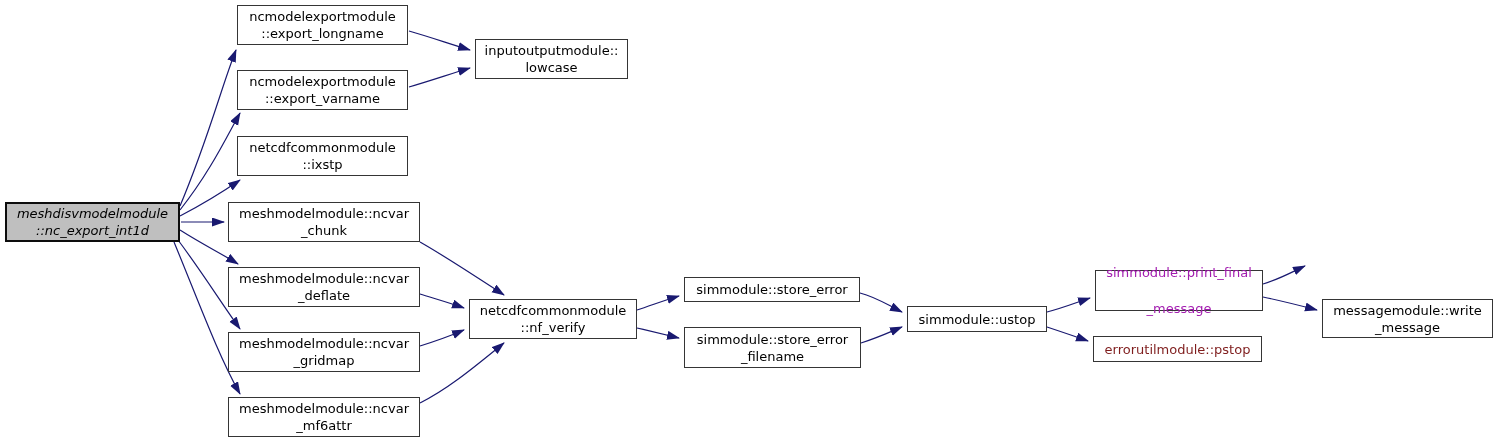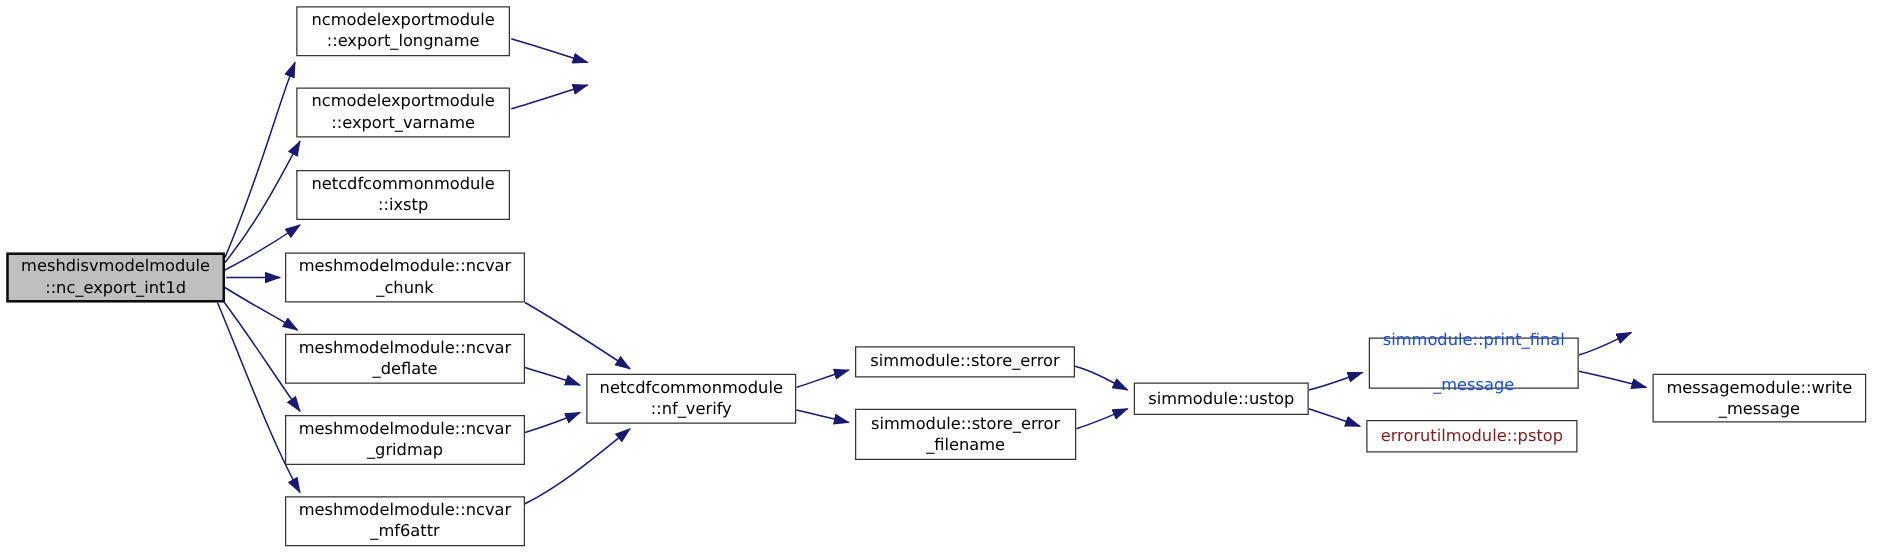--- a/index.html
+++ b/index.html
@@ -79,31 +79,35 @@
         <path d="M637,310 C650,306 662,301 679,296" class="edge" stroke="#191970" marker-end="url(#arrow)"></path>
         <path d="M637,328 C650,331 662,334 679,338" class="edge" stroke="#191970" marker-end="url(#arrow)"></path>
         <path d="M860,293 C876,297 888,305 902,312" class="edge" stroke="#191970" marker-end="url(#arrow)"></path>
         <path d="M861,343 C877,338 890,332 902,327" class="edge" stroke="#191970" marker-end="url(#arrow)"></path>
         <path d="M1047,312 C1063,308 1075,303 1090,298" class="edge" stroke="#191970" marker-end="url(#arrow)"></path>
         <path d="M1047,327 C1062,332 1074,336 1088,341" class="edge" stroke="#191970" marker-end="url(#arrow)"></path>
         <path d="M1263,284 C1280,279 1292,272 1305,266" class="edge" stroke="#191970" marker-end="url(#arrow)"></path>
         <path d="M1263,297 C1282,301 1298,305 1317,310" class="edge" stroke="#191970" marker-end="url(#arrow)"></path>
       </g>
   </svg>
-<div class="node root" style="left: 5px; top: 202px; width: 175px; height: 40px; background: rgb(191, 191, 191); color: rgb(0, 0, 0);">
+<div class="node root" style="left: 5px; top: 202px; width: 175px; height: 40px; background: rgb(191, 191, 191); color: rgb(0, 0, 0); font-style: italic;">
       <div class="line">meshdisvmodelmodule</div>
       <div class="line">::nc_export_int1d</div>
     </div>
     <div class="node" style="left: 237px; top: 5px; width: 171px; height: 40px; background: rgb(255, 255, 255); border-color: rgb(53, 53, 53); color: rgb(0, 0, 0);">
       <div class="line">ncmodelexportmodule</div>
       <div class="line">::export_longname</div>
     </div>
     <div class="node" style="left: 237px; top: 70px; width: 171px; height: 40px; background: rgb(255, 255, 255); border-color: rgb(53, 53, 53); color: rgb(0, 0, 0);">
       <div class="line">ncmodelexportmodule</div>
       <div class="line">::export_varname</div>
+    </div>
+    <div class="node" style="left: 475px; top: 39px; width: 153px; height: 40px; background: rgb(255, 255, 255); border-color: rgb(53, 53, 53); color: rgb(0, 0, 0);">
+      <div class="line">inputoutputmodule::</div>
+      <div class="line">lowcase</div>
     </div>
     <div class="node" style="left: 237px; top: 136px; width: 171px; height: 40px; background: rgb(255, 255, 255); border-color: rgb(53, 53, 53); color: rgb(0, 0, 0);">
       <div class="line">netcdfcommonmodule</div>
       <div class="line">::ixstp</div>
     </div>
     <div class="node" style="left: 228px; top: 202px; width: 192px; height: 40px; background: rgb(255, 255, 255); border-color: rgb(53, 53, 53); color: rgb(0, 0, 0);">
       <div class="line">meshmodelmodule::ncvar</div>
       <div class="line">_chunk</div>
     </div>
     <div class="node" style="left: 228px; top: 267px; width: 192px; height: 40px; background: rgb(255, 255, 255); border-color: rgb(53, 53, 53); color: rgb(0, 0, 0);">
@@ -125,21 +129,21 @@
     <div class="node" style="left: 684px; top: 277px; width: 176px; height: 25px; background: rgb(255, 255, 255); border-color: rgb(53, 53, 53); color: rgb(0, 0, 0);">
       <div class="line">simmodule::store_error</div>
     </div>
     <div class="node" style="left: 684px; top: 327px; width: 177px; height: 41px; background: rgb(255, 255, 255); border-color: rgb(53, 53, 53); color: rgb(0, 0, 0);">
       <div class="line">simmodule::store_error</div>
       <div class="line">_filename</div>
     </div>
     <div class="node" style="left: 907px; top: 306px; width: 140px; height: 26px; background: rgb(255, 255, 255); border-color: rgb(53, 53, 53); color: rgb(0, 0, 0);">
       <div class="line">simmodule::ustop</div>
     </div>
-    <div class="node" style="left: 1095px; top: 270px; width: 168px; height: 41px; background: rgb(255, 255, 255); border-color: rgb(53, 53, 53); color: #1d4ed8; gap: 19px;">
+    <div class="node" style="left: 1095px; top: 270px; width: 168px; height: 41px; background: rgb(255, 255, 255); border-color: rgb(53, 53, 53); color: #a21caf; gap: 19px;">
       <div class="line">simmodule::print_final</div>
       <div class="line">_message</div>
     </div>
     <div class="node" style="left: 1093px; top: 336px; width: 169px; height: 26px; background: rgb(255, 255, 255); border-color: rgb(53, 53, 53); color: #7f1d1d;">
       <div class="line">errorutilmodule::pstop</div>
     </div>
     <div class="node" style="left: 1322px; top: 299px; width: 171px; height: 39px; background: rgb(255, 255, 255); border-color: rgb(53, 53, 53); color: rgb(0, 0, 0);">
       <div class="line">messagemodule::write</div>
       <div class="line">_message</div>
     </div>

